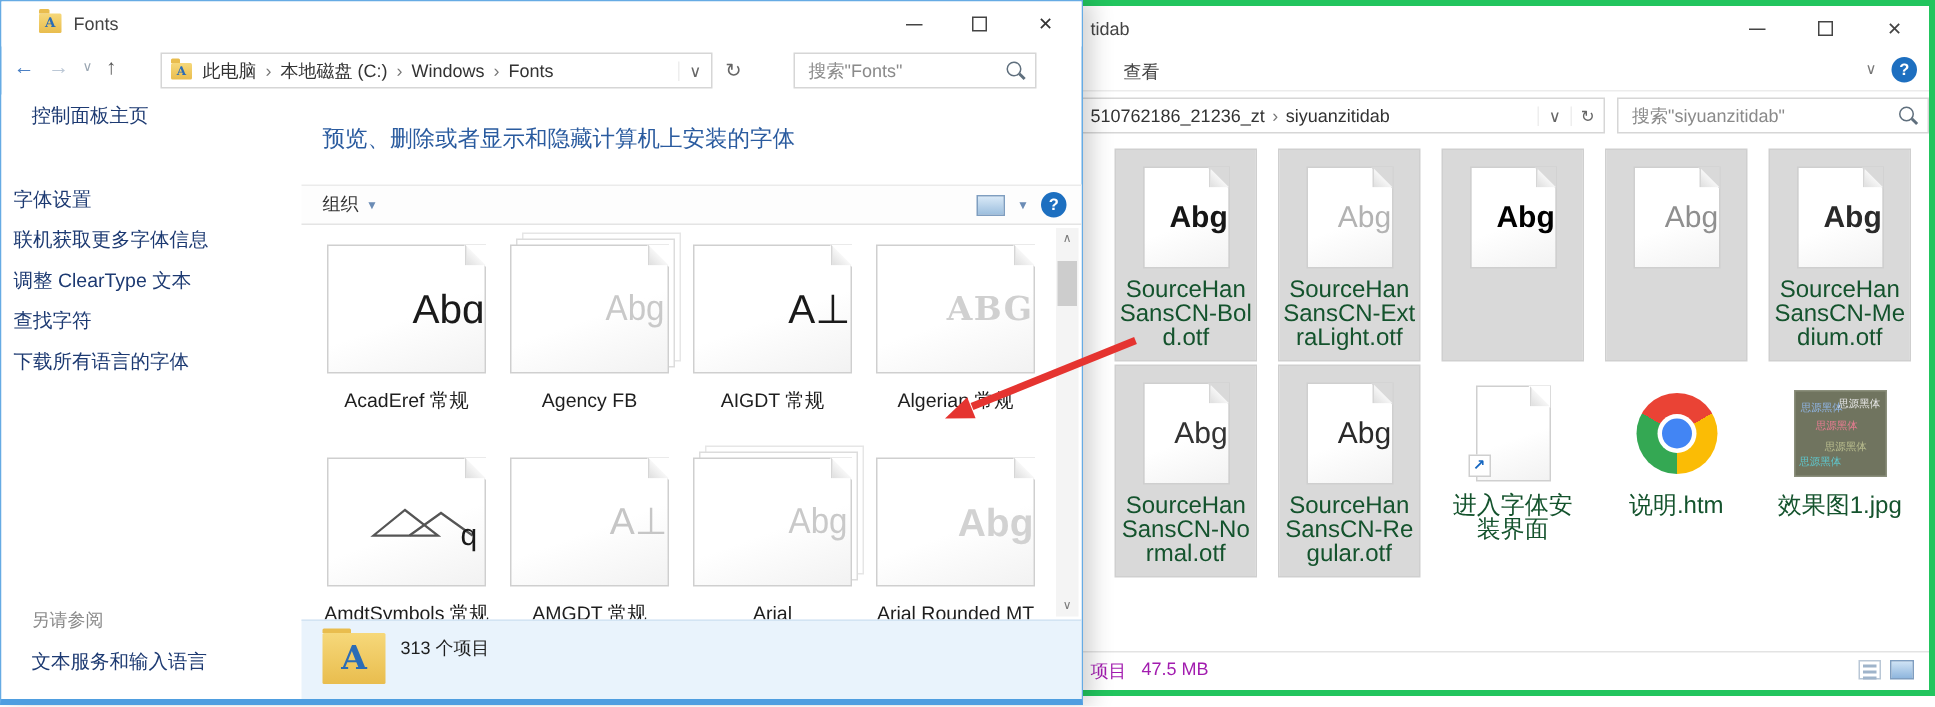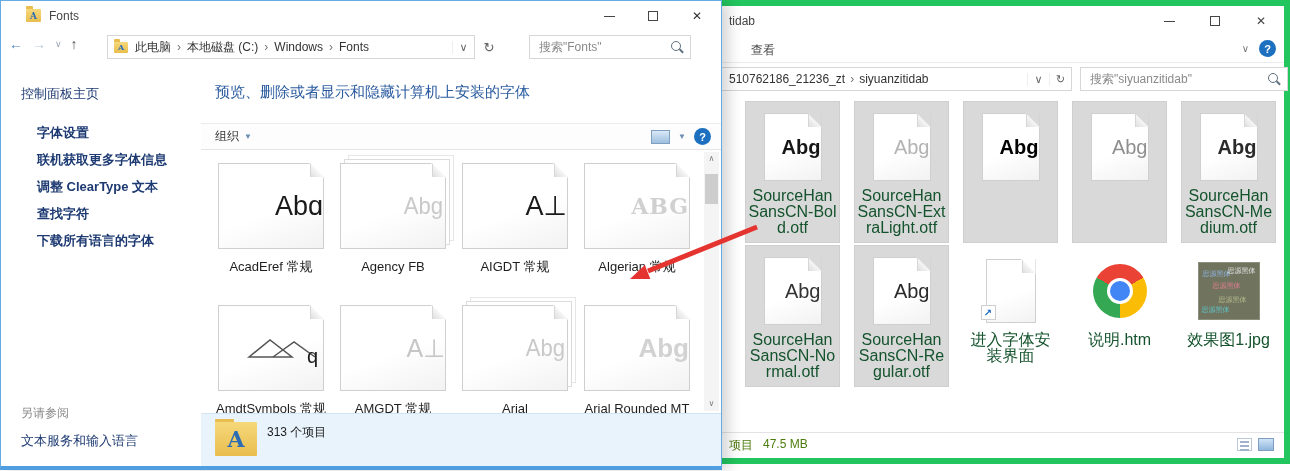--- a/index.html
+++ b/index.html
@@ -28,21 +28,21 @@
   .pageic { position:relative; background:linear-gradient(160deg,#ffffff 55%,#f2f2f2);
     border:1px solid #cfcfcf; display:flex; align-items:center; justify-content:flex-end; }
   .pageic .fold-cover { position:absolute; top:-1px; right:-1px; width:15px; height:15px;
     background:var(--outer,#fff); clip-path:polygon(0 0,100% 0,100% 100%); }
   .pageic .fold { position:absolute; top:-1px; right:-1px; width:14px; height:14px;
     background:linear-gradient(225deg,#fbfbfb 45%,#dedede); clip-path:polygon(0 0,100% 100%,0 100%); border-left:1px solid #d6d6d6; }
   .stacked { box-shadow:4px -4px 0 -1px #ffffff,4px -4px 0 0 #dcdcdc,8px -8px 0 -1px #ffffff,8px -8px 0 0 #e6e6e6; }
 
   
   .rwin { position:absolute; left:700px; top:0; width:590px; height:464px; background:#fff;
-    border:6px solid #22c55e; z-index:1; }
+    border:4px solid #22c55e; z-index:1; }
   .r-titlebar { position:relative; height:30px; background:#fff; }
   .r-title { position:absolute; left:23px; top:8px; font-size:12px; color:#444; }
   .r-controls { position:absolute; right:0; top:0; height:30px; display:flex; }
   .r-controls .wbtn { width:46px; height:30px; display:flex; align-items:center; justify-content:center;
     color:#444; font-size:12px; }
   .r-ribbonrow { position:relative; height:27px; border-bottom:1px solid #ececec; }
   .r-tab { position:absolute; left:45px; top:6px; font-size:12px; color:#444; }
   .r-ribbon-right { position:absolute; right:8px; top:4px; display:flex; align-items:center; gap:10px; }
   .chev { color:#777; font-size:10px; }
   .r-addrrow { position:relative; height:32px; display:flex; align-items:center; }
@@ -80,21 +80,21 @@
     border-radius:50%; background:#4285f4; }
   .thumb { position:relative; width:62px; height:58px; background:#70745f; border:1px solid #8b8f7c;
     overflow:hidden; }
   .thumb span { position:absolute; font-size:7px; white-space:nowrap; }
   .t1 { left:4px; top:6px; color:#8fb4e3; }
   .t2 { right:3px; top:3px; color:#e6e6e6; font-size:6px; }
   .t3 { left:14px; top:18px; color:#e87c92; font-size:10px; }
   .t4 { left:20px; top:32px; color:#b9bd8e; font-size:6px; }
   .t5 { left:3px; top:42px; color:#5fc6cb; }
   .r-status { position:absolute; left:0; right:0; bottom:0; height:26px; border-top:1px solid #e3e3e3;
-    background:#fff; display:flex; align-items:center; font-size:12px; color:#4d7c0f; }
+    background:#fff; display:flex; align-items:center; font-size:12px; color:#a21caf; }
   .r-status-text { padding-left:23px; display:flex; gap:10px; }
   .r-views { position:absolute; right:10px; top:5px; display:flex; gap:6px; }
   .v-list { width:15px; height:13px; border:1px solid #b9c7d6; position:relative; }
   .v-list::before { content:''; position:absolute; left:2px; top:2px; right:2px; height:2px;
     background:#9fb4ca; box-shadow:0 4px 0 #9fb4ca, 0 8px 0 #9fb4ca; height:1.5px; }
   .v-thumb { width:16px; height:13px; border:1px solid #7f9ec0; background:linear-gradient(#cfe3f5,#8fb6dd); }
 
   
   .lwin { position:absolute; left:0; top:0; width:722px; height:470px; background:#fff; z-index:2;
     border:1px solid #66abe4; border-bottom:4px solid #4f9ee0; box-shadow:6px 0 14px rgba(0,0,0,.18); }
@@ -114,22 +114,22 @@
   .l-addrbox { position:absolute; left:106px; top:4px; width:368px; height:24px; border:1px solid #d6d6d6;
     background:#fff; display:flex; align-items:center; font-size:12px; color:#333; }
   .l-addr-ic { margin:0 6px 0 6px; width:14px; height:11px; flex:0 0 14px; }
   .crumb { padding:0 1px; white-space:nowrap; }
   .l-refresh { position:absolute; left:478px; top:4px; width:20px; height:24px; display:flex;
     align-items:center; justify-content:center; color:#666; font-size:13px; }
   .l-searchbox { position:absolute; left:528px; top:4px; width:162px; height:24px; border:1px solid #d6d6d6;
     background:#fff; display:flex; align-items:center; padding:0 6px 0 9px; }
   .l-body { position:absolute; top:62px; left:0; right:0; bottom:0; display:flex; }
   .l-sidebar { position:relative; width:200px; background:#fff; flex:0 0 200px; }
-  .sb-home { position:absolute; left:20px; top:22px; font-size:13px; color:#1d3a72; }
-  .sb-tasks { position:absolute; left:36px; top:56px;font-weight:bold; }
+  .sb-home { position:absolute; left:20px; top:5px; font-size:13px; color:#1d3a72; }
+  .sb-tasks { position:absolute; left:8px; top:56px; }
   .sb-task { font-size:13px; color:#1d3a72; line-height:27px; white-space:nowrap; }
   .sb-seealso { position:absolute; left:20px; bottom:44px; font-size:12px; color:#8a8a8a; }
   .sb-seeitem { position:absolute; left:20px; bottom:16px; font-size:13px; color:#1d3a72; }
   .l-main { position:relative; flex:1; }
   .l-header { position:absolute; left:14px; top:20px; font-size:15px; color:#2a5b9f; white-space:nowrap; }
   .l-toolbar { position:absolute; left:0; right:0; top:60px; height:27px; background:#fdfdfd;
     border-top:1px solid #ebebeb; border-bottom:1px solid #e4e4e4; display:flex; align-items:center; }
   .tb-organize { margin-left:14px; font-size:12px; color:#333; display:flex; align-items:center; gap:5px; }
   .tb-organize .dd { font-size:8px; color:#6b8cb5; }
   .tb-right { position:absolute; right:10px; display:flex; align-items:center; gap:8px; }

